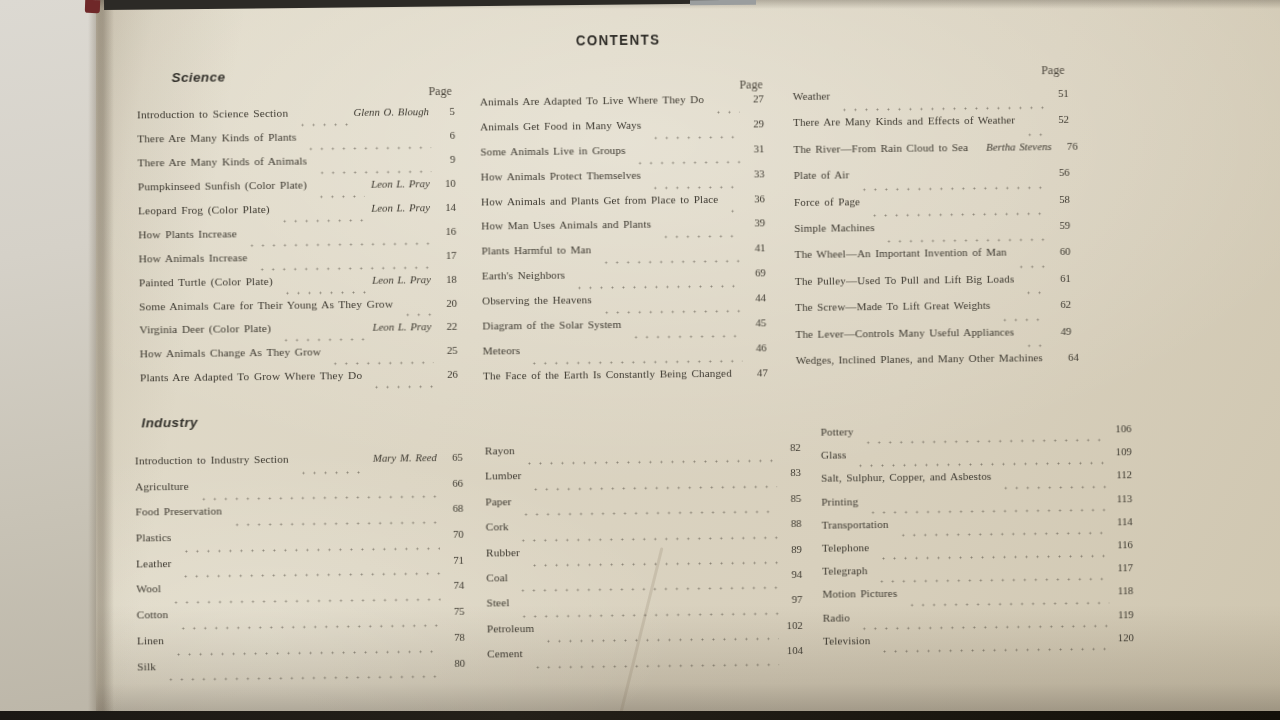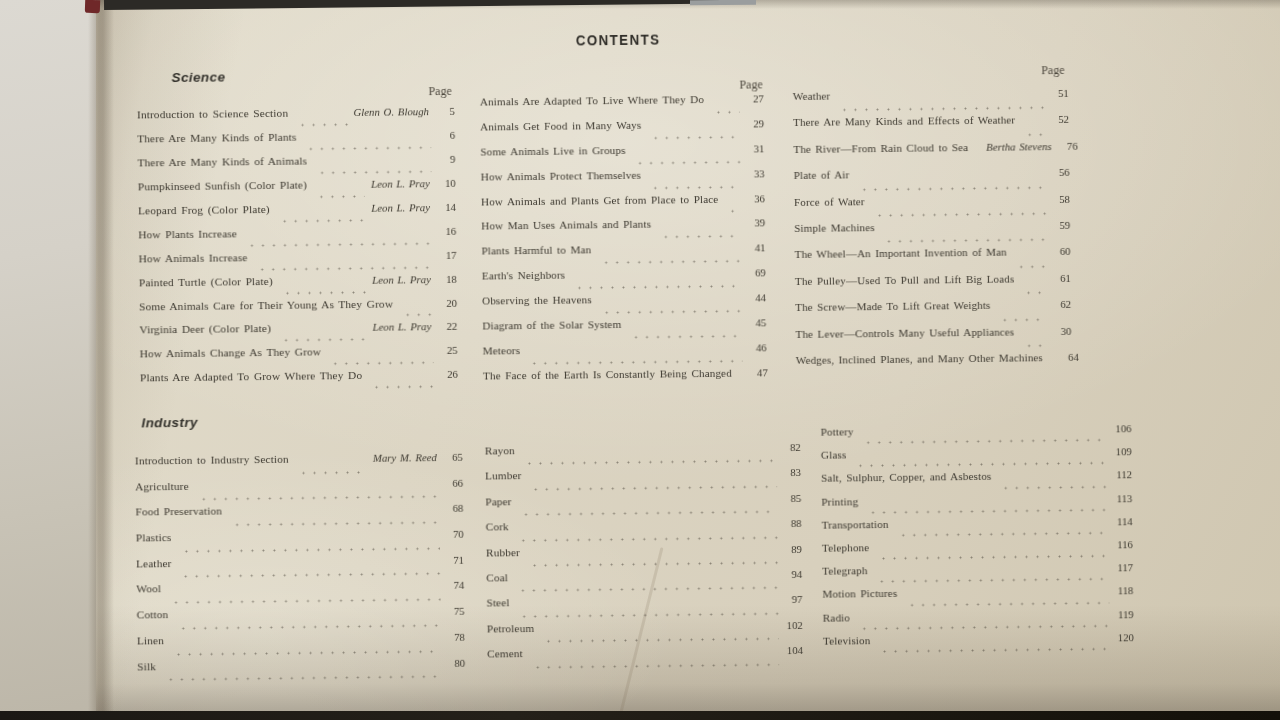--- a/index.html
+++ b/index.html
@@ -216,21 +216,21 @@
           <span class="lead"></span>
           <span class="au">Bertha Stevens</span>
           <span class="pg">76</span>
         </div>
         <div class="row">
           <span class="t">Plate of Air</span>
           <span class="lead"></span>
           <span class="pg">56</span>
         </div>
         <div class="row">
-          <span class="t">Force of Water</span>
+          <span class="t">Force of Page</span>
           <span class="lead"></span>
           <span class="pg">58</span>
         </div>
         <div class="row">
           <span class="t">Simple Machines</span>
           <span class="lead"></span>
           <span class="pg">59</span>
         </div>
         <div class="row">
           <span class="t">The Wheel—An Important Invention of Man</span>
@@ -243,21 +243,21 @@
           <span class="pg">61</span>
         </div>
         <div class="row">
           <span class="t">The Screw—Made To Lift Great Weights</span>
           <span class="lead"></span>
           <span class="pg">62</span>
         </div>
         <div class="row">
           <span class="t">The Lever—Controls Many Useful Appliances</span>
           <span class="lead"></span>
-          <span class="pg">30</span>
+          <span class="pg">49</span>
         </div>
         <div class="row">
           <span class="t">Wedges, Inclined Planes, and Many Other Machines</span>
           <span class="lead"></span>
           <span class="pg">64</span>
         </div>
       </div>
 
     <div class="section-heading" style="left:141px;top:410px;">Industry</div>
 

